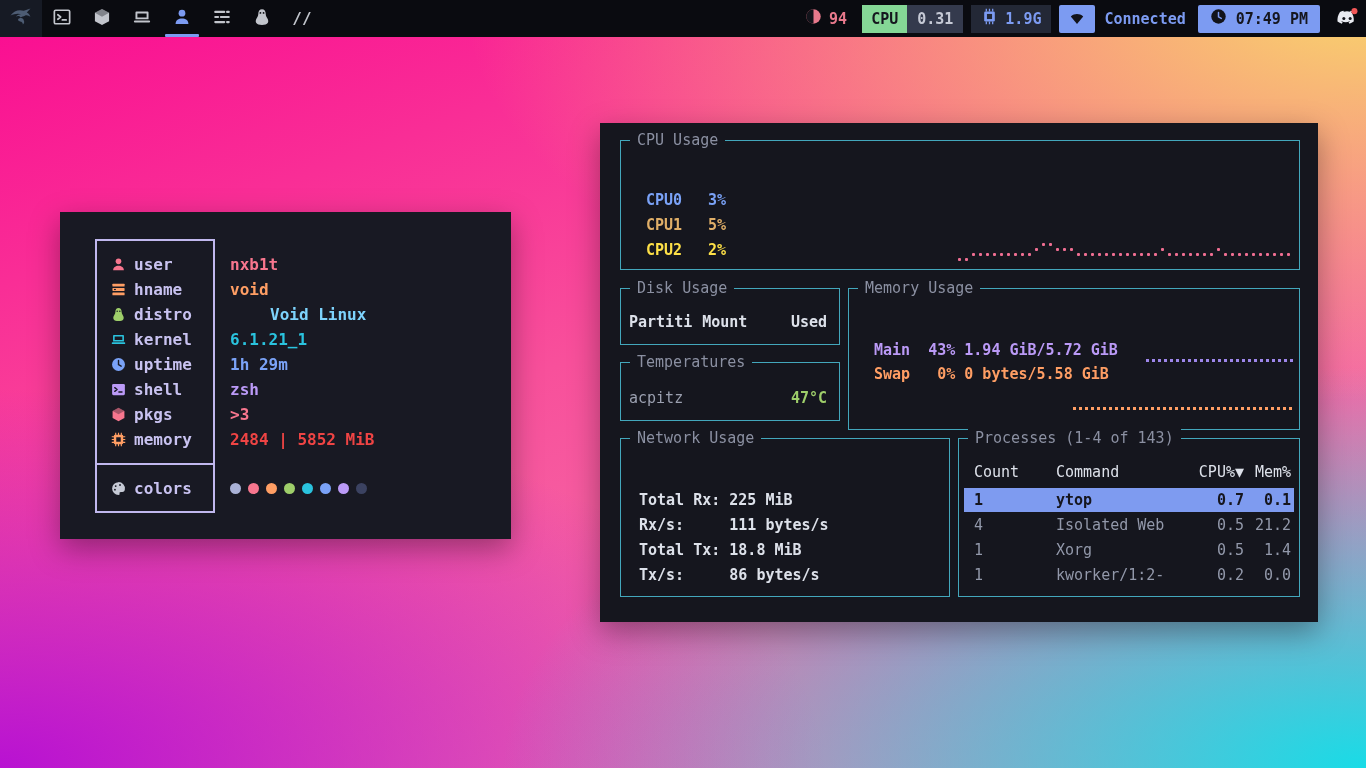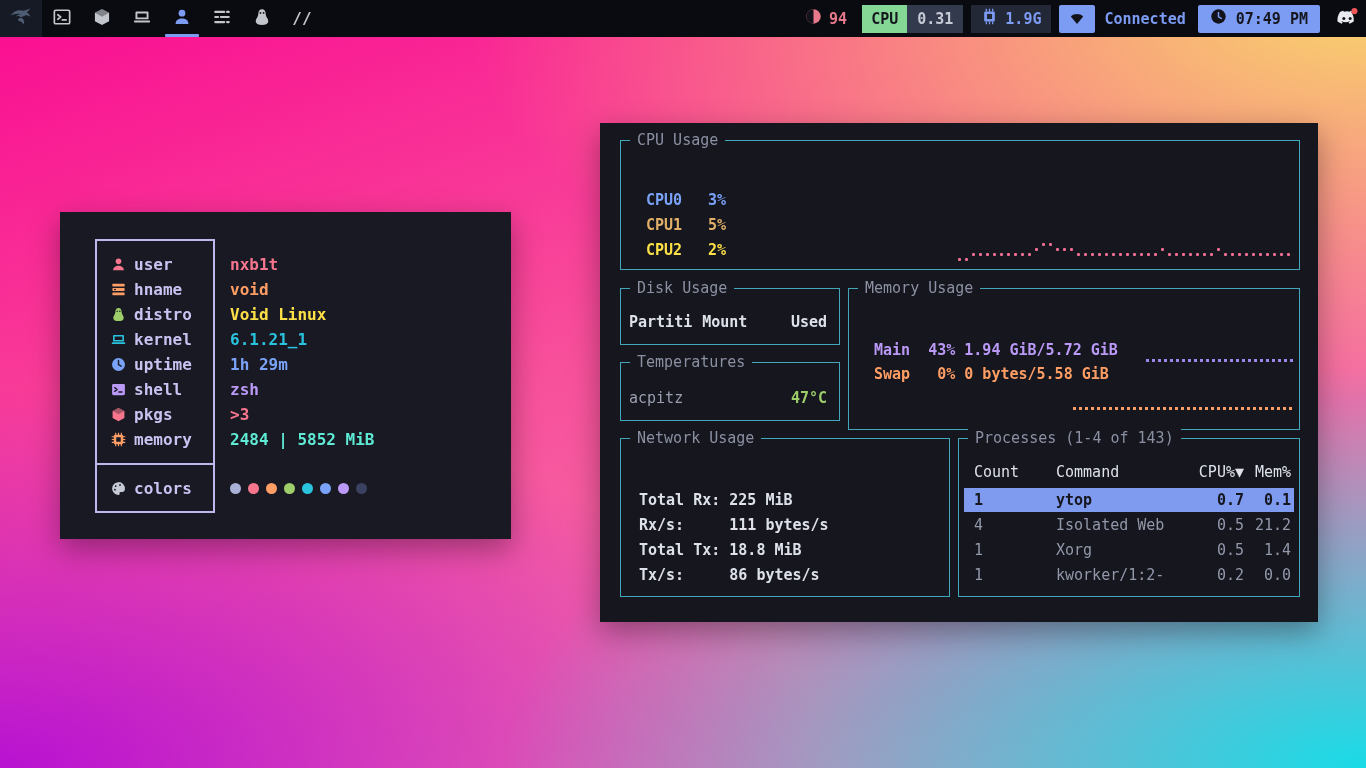--- a/index.html
+++ b/index.html
@@ -235,21 +235,21 @@
         </div>
         <div class="frow" style="top: 90px;">
           <span class="ficon" style="color: rgb(158, 206, 106);">
             <svg viewBox="0 0 16 16" fill="currentColor">
               <path d="M8 1C5.9 1 4.7 2.8 4.7 5c0 1.4-.5 2.6-1.3 3.8-.9 1.4-1.3 2.9-.6 4.3.8 1.6 2.8 1.9 5.2 1.9s4.4-.3 5.2-1.9c.7-1.4.3-2.9-.6-4.3C11.8 7.6 11.3 6.4 11.3 5 11.3 2.8 10.1 1 8 1z"></path>
               <circle cx="6.6" cy="4.4" r=".8" fill="#181923"></circle>
               <circle cx="9.4" cy="4.4" r=".8" fill="#181923"></circle>
             </svg>
           </span>
           <span class="flabel">distro</span>
-          <span class="fvalue" style="color: #fde047;">Void Linux</span>
+          <span class="fvalue" style="color: #7dd3fc; margin-left: 40px;">Void Linux</span>
         </div>
         <div class="frow" style="top: 115px;">
           <span class="ficon" style="color: rgb(42, 195, 222);">
             <svg viewBox="0 0 16 16" fill="currentColor">
               <path fill-rule="evenodd" d="M3 3.2h10c.5 0 .8.3.8.8v6H2.2V4c0-.5.3-.8.8-.8zm.9 1.6v3.6h8.2V4.8z"></path>
               <rect x=".8" y="11" width="14.4" height="1.9" rx=".9"></rect>
             </svg>
           </span>
           <span class="flabel">kernel</span>
           <span class="fvalue" style="color: rgb(42, 195, 222);">6.1.21_1</span>
@@ -289,21 +289,21 @@
           <span class="ficon" style="color: rgb(255, 158, 100);">
             <svg viewBox="0 0 16 16" fill="currentColor">
               <g stroke="currentColor" stroke-width="1.2">
                 <path d="M5 .8v2.4M8 .8v2.4M11 .8v2.4M5 12.8v2.4M8 12.8v2.4M11 12.8v2.4M.8 5h2.4M.8 8h2.4M.8 11h2.4M12.8 5h2.4M12.8 8h2.4M12.8 11h2.4"></path>
               </g>
               <rect x="3" y="3" width="10" height="10" rx="1.2"></rect>
               <rect x="5.6" y="5.6" width="4.8" height="4.8" fill="#181923"></rect>
             </svg>
           </span>
           <span class="flabel">memory</span>
-          <span class="fvalue" style="color: #5eead4;">2484 | 5852 MiB</span>
+          <span class="fvalue" style="color: #ef4444;">2484 | 5852 MiB</span>
         </div>
       </div>
     <div class="frow" id="fetch-colors-row" style="top:264px">
       <span class="ficon" style="color: rgb(198, 202, 214);">
           <svg viewBox="0 0 16 16" fill="currentColor">
             <path d="M8 1.2a6.8 6.8 0 100 13.6c1 0 1.5-.7 1.1-1.4-.4-1 .2-1.8 1.4-1.8h1.6c1.6 0 2.7-1.1 2.7-2.8A6.8 6.8 0 008 1.2z"></path>
             <circle cx="5" cy="5.4" r="1" fill="#181923"></circle>
             <circle cx="9.6" cy="4.2" r="1" fill="#181923"></circle>
             <circle cx="4.2" cy="9.2" r="1" fill="#181923"></circle>
           </svg>

